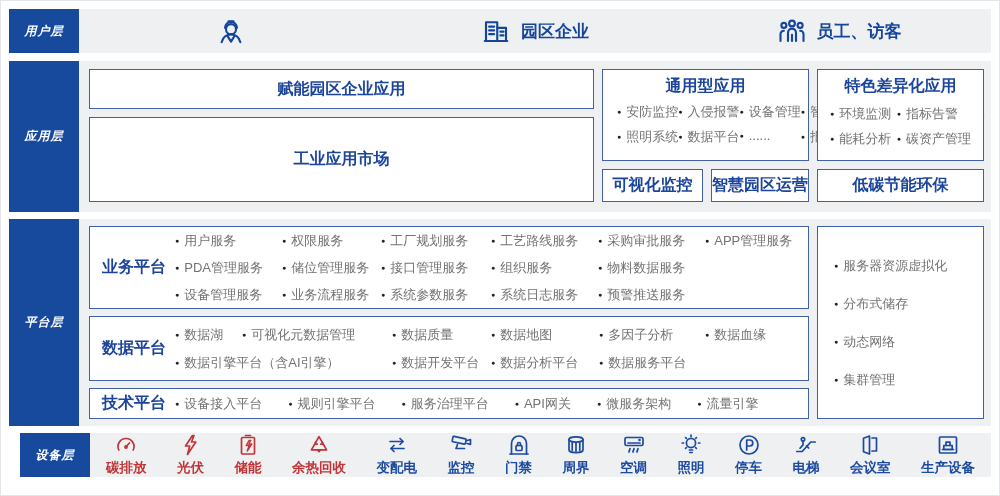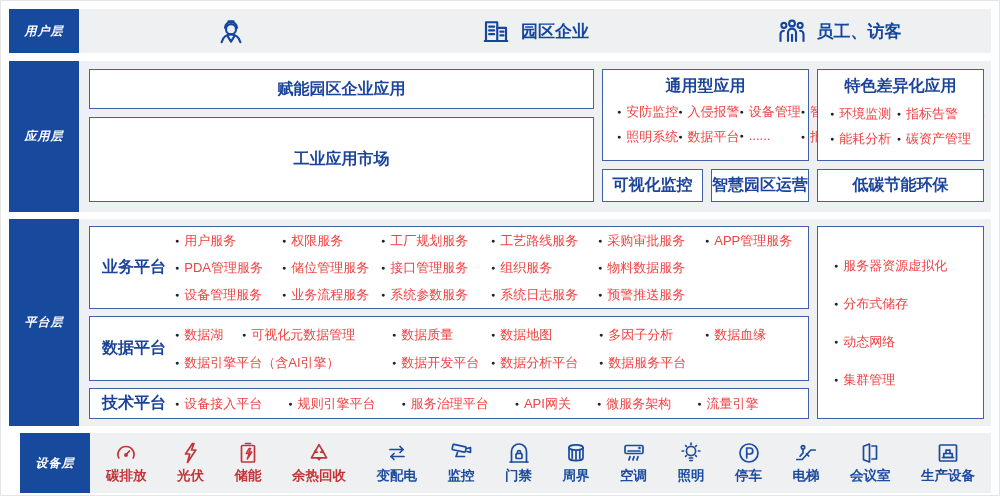--- a/index.html
+++ b/index.html
@@ -5,39 +5,39 @@
   html,body{margin:0;padding:0;background:#fff;}
   #page{
     width:1000px;height:496px;box-sizing:border-box;background:#fff;
     font-family:"Liberation Sans","DejaVu Sans",sans-serif;
     border:1px solid #e3e5e8;overflow:hidden;
   }
   .band{display:flex;margin:0 8px;}
   .band-user{margin-top:8px;height:44px;}
   .band-app{margin-top:8px;height:151px;}
   .band-platform{margin-top:7px;height:207px;}
-  .band-device{margin-top:7px;height:60px;margin-left:19px;}
+  .band-device{margin-top:7px;height:44px;margin-left:19px;}
   .band-label{
     width:70px;flex:none;background:#17499d;color:#fff;
     font-size:12px;font-weight:bold;font-style:italic;
     display:flex;align-items:center;justify-content:center;letter-spacing:1px;
   }
   .band-content{flex:1;background:#eef0f2;box-sizing:border-box;overflow:hidden;}
 
   
   .user-content{display:flex;align-items:center;}
   .user-item{flex:1;display:flex;align-items:center;justify-content:center;gap:10px;
     color:#15459c;font-weight:bold;font-size:17px;}
   .user-item .icon{width:30px;height:30px;color:#15459c;}
   .icon svg{width:100%;height:100%;display:block;}
 
   
   .box{background:#fff;border:1px solid #4060a8;box-sizing:border-box;}
   .box-title{color:#1b449b;font-weight:bold;font-size:16px;text-align:center;white-space:nowrap;}
-  .bullet{white-space:nowrap;color:#ef4444;font-size:13px;}
+  .bullet{white-space:nowrap;color:#737373;font-size:13px;}
   .bullet::before{content:"●";font-size:7px;display:inline-block;vertical-align:2px;margin-right:5px;color:#222;}
 
   
   .app-content{padding:8px 7px 10px 10px;display:grid;grid-template-columns:1fr 207px 167px;grid-template-rows:1fr 33px;gap:8px 8px;}
   .general-box{padding:6px 14px 8px;display:flex;flex-direction:column;}
   .general-items{flex:1;display:grid;grid-template-columns:repeat(6,auto);justify-content:space-between;align-content:space-evenly;}
   .special-box{padding:6px 8px 4px;display:flex;flex-direction:column;}
   .special-items{flex:1;display:grid;grid-template-columns:auto auto;justify-content:space-between;align-content:space-evenly;padding:0 4px;}
   .center-box{display:flex;align-items:center;justify-content:center;}
   .bottom-left{display:flex;gap:8px;}

